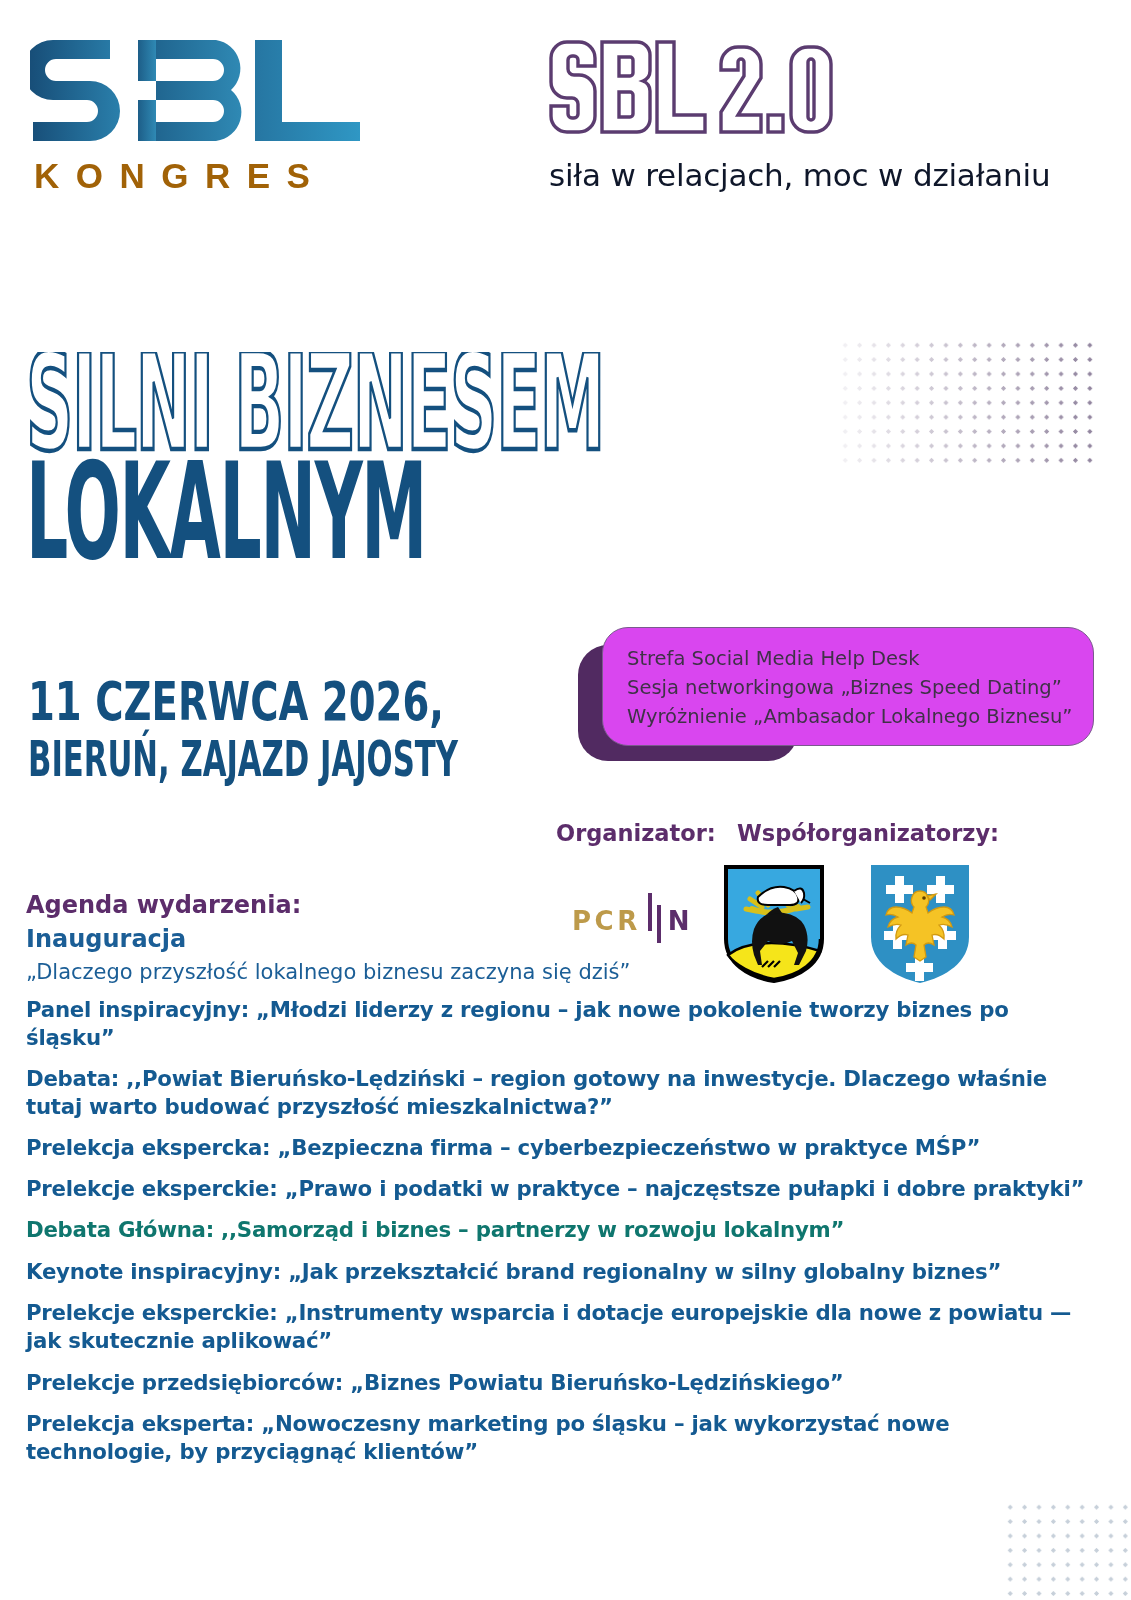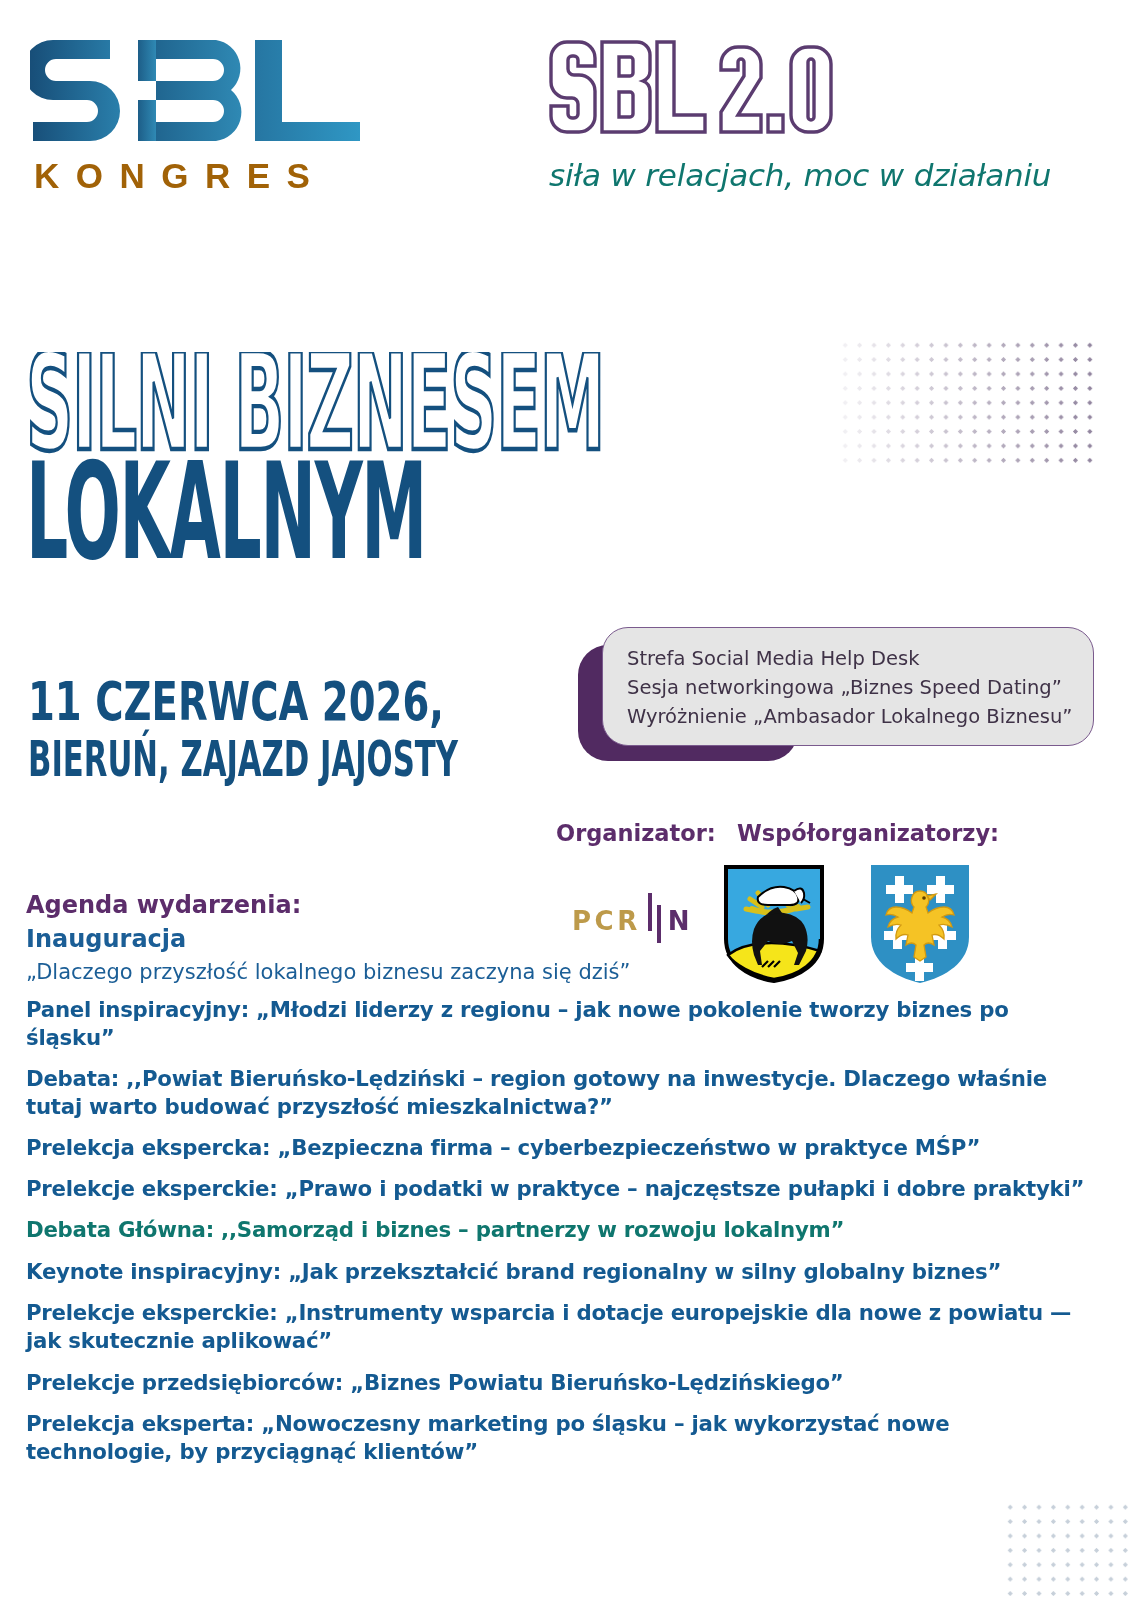--- a/index.html
+++ b/index.html
@@ -64,23 +64,22 @@
     left: 545px;
     top: 36px;
   }
   .logo-sbl20 svg { display:block; width: 300px; height: 102px; }
   .tagline {
     position: absolute;
     left: 549px;
     top: 157px;
     font-family: "DejaVu Sans", sans-serif;
     font-size: 31px;
-    font-style: italic;
     font-weight: 400;
-    color: #0f766e;
+    color: #0f172a;
     letter-spacing: -0.2px;
     white-space: nowrap;
   }
 
   
   .headline {
     position: absolute;
     left: 26px;
     top: 352px;
     width: 640px;
@@ -113,21 +112,21 @@
     height: 116px;
     background: #512a61;
     border-radius: 30px;
   }
   .callout-box {
     position: absolute;
     left: 24px;
     top: 0;
     width: 492px;
     height: 119px;
-    background: #e5e5e5;
+    background: #d946ef;
     border: 1.6px solid #7a5a8d;
     border-radius: 26px;
     box-sizing: border-box;
     padding: 16px 20px 0 24px;
   }
   .callout-line {
     font-family: "DejaVu Sans", sans-serif;
     font-size: 19.5px;
     line-height: 29px;
     color: #3f3247;

